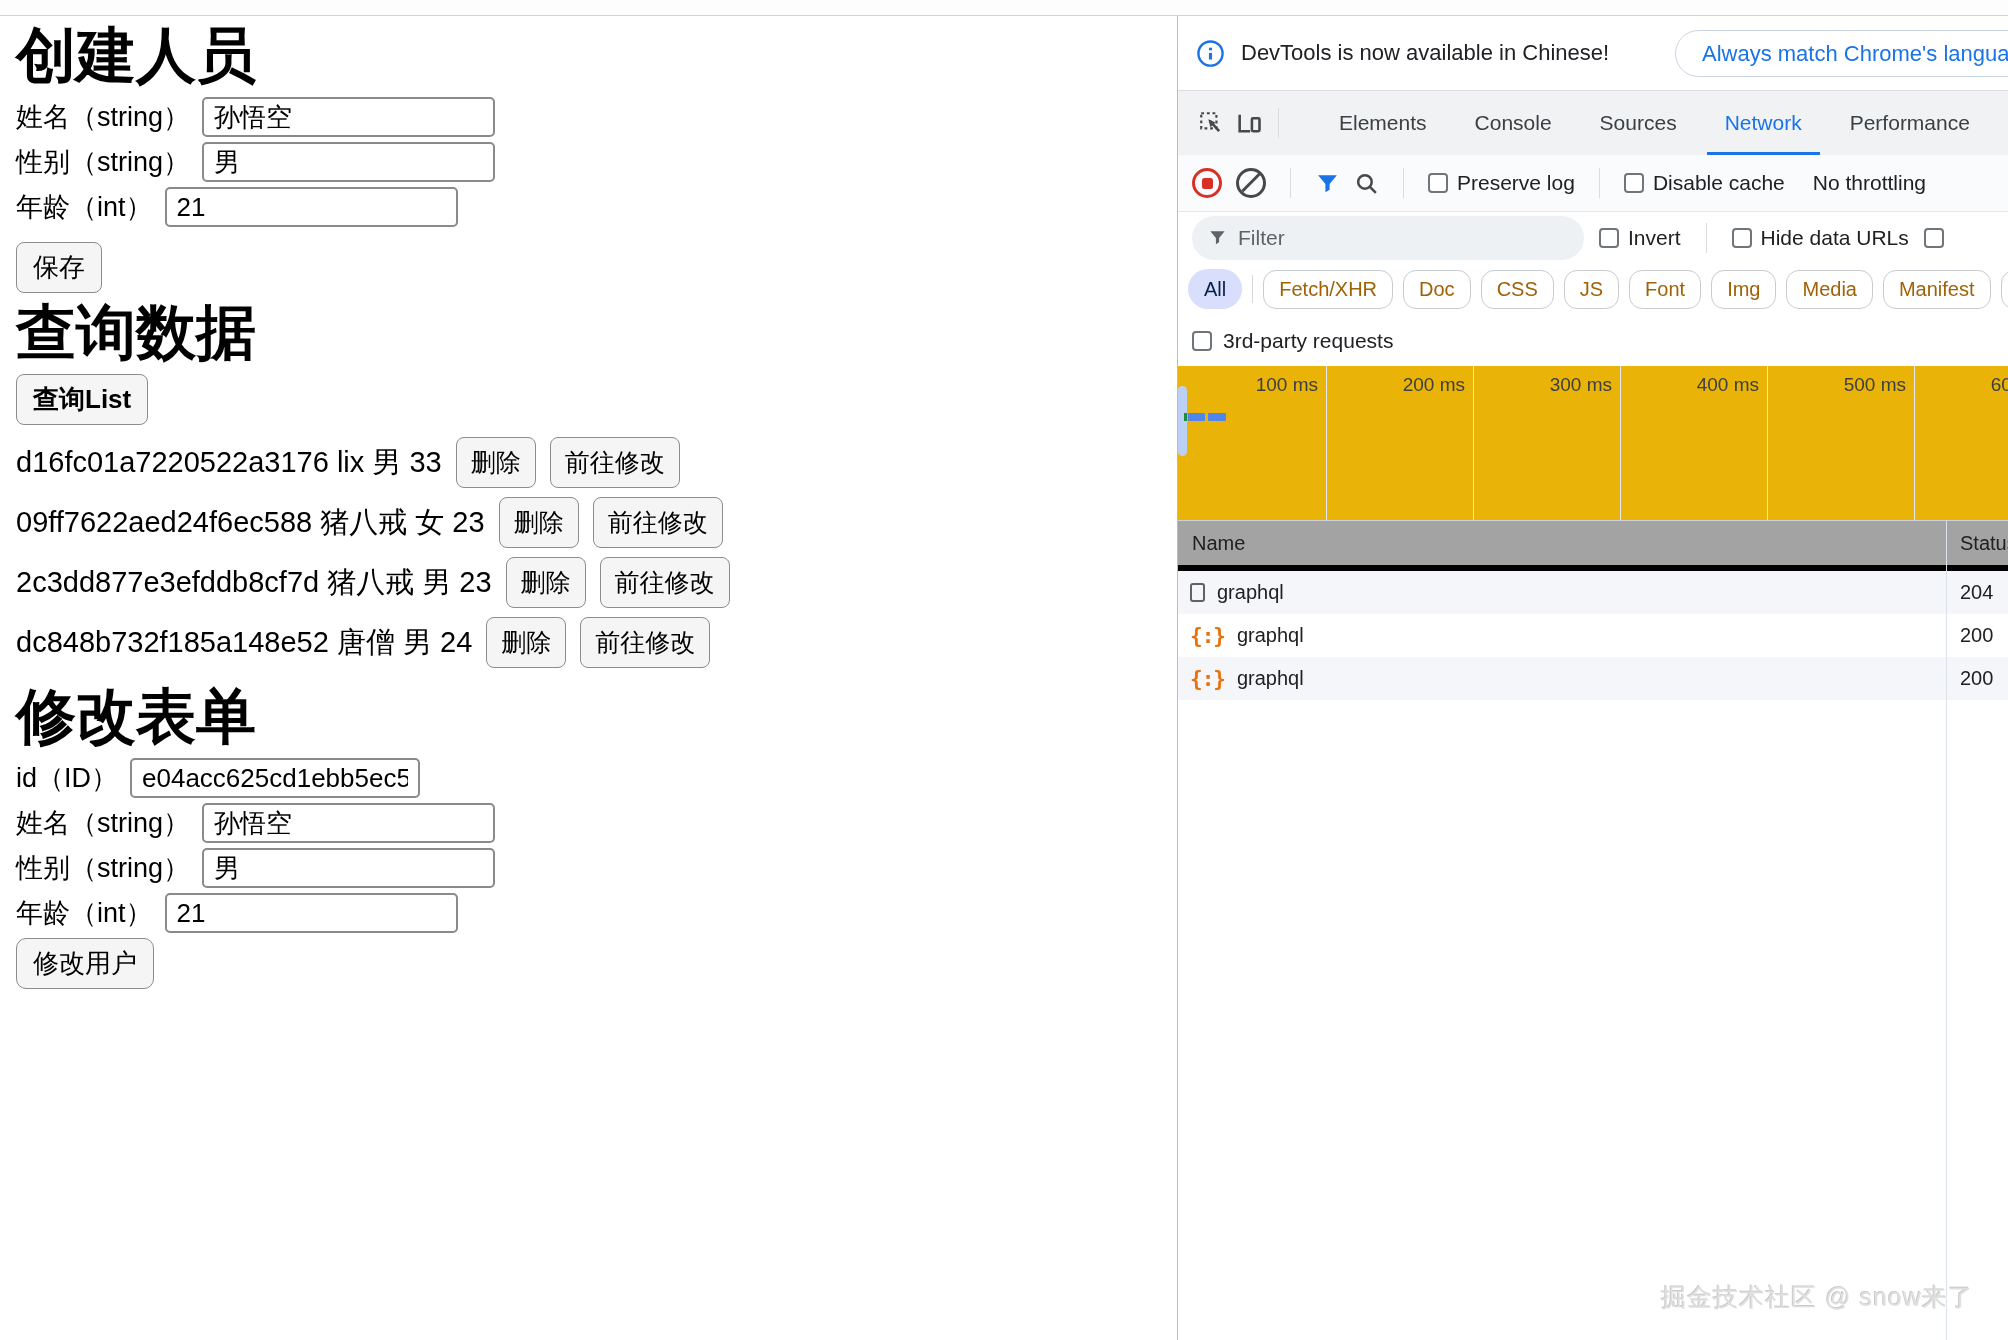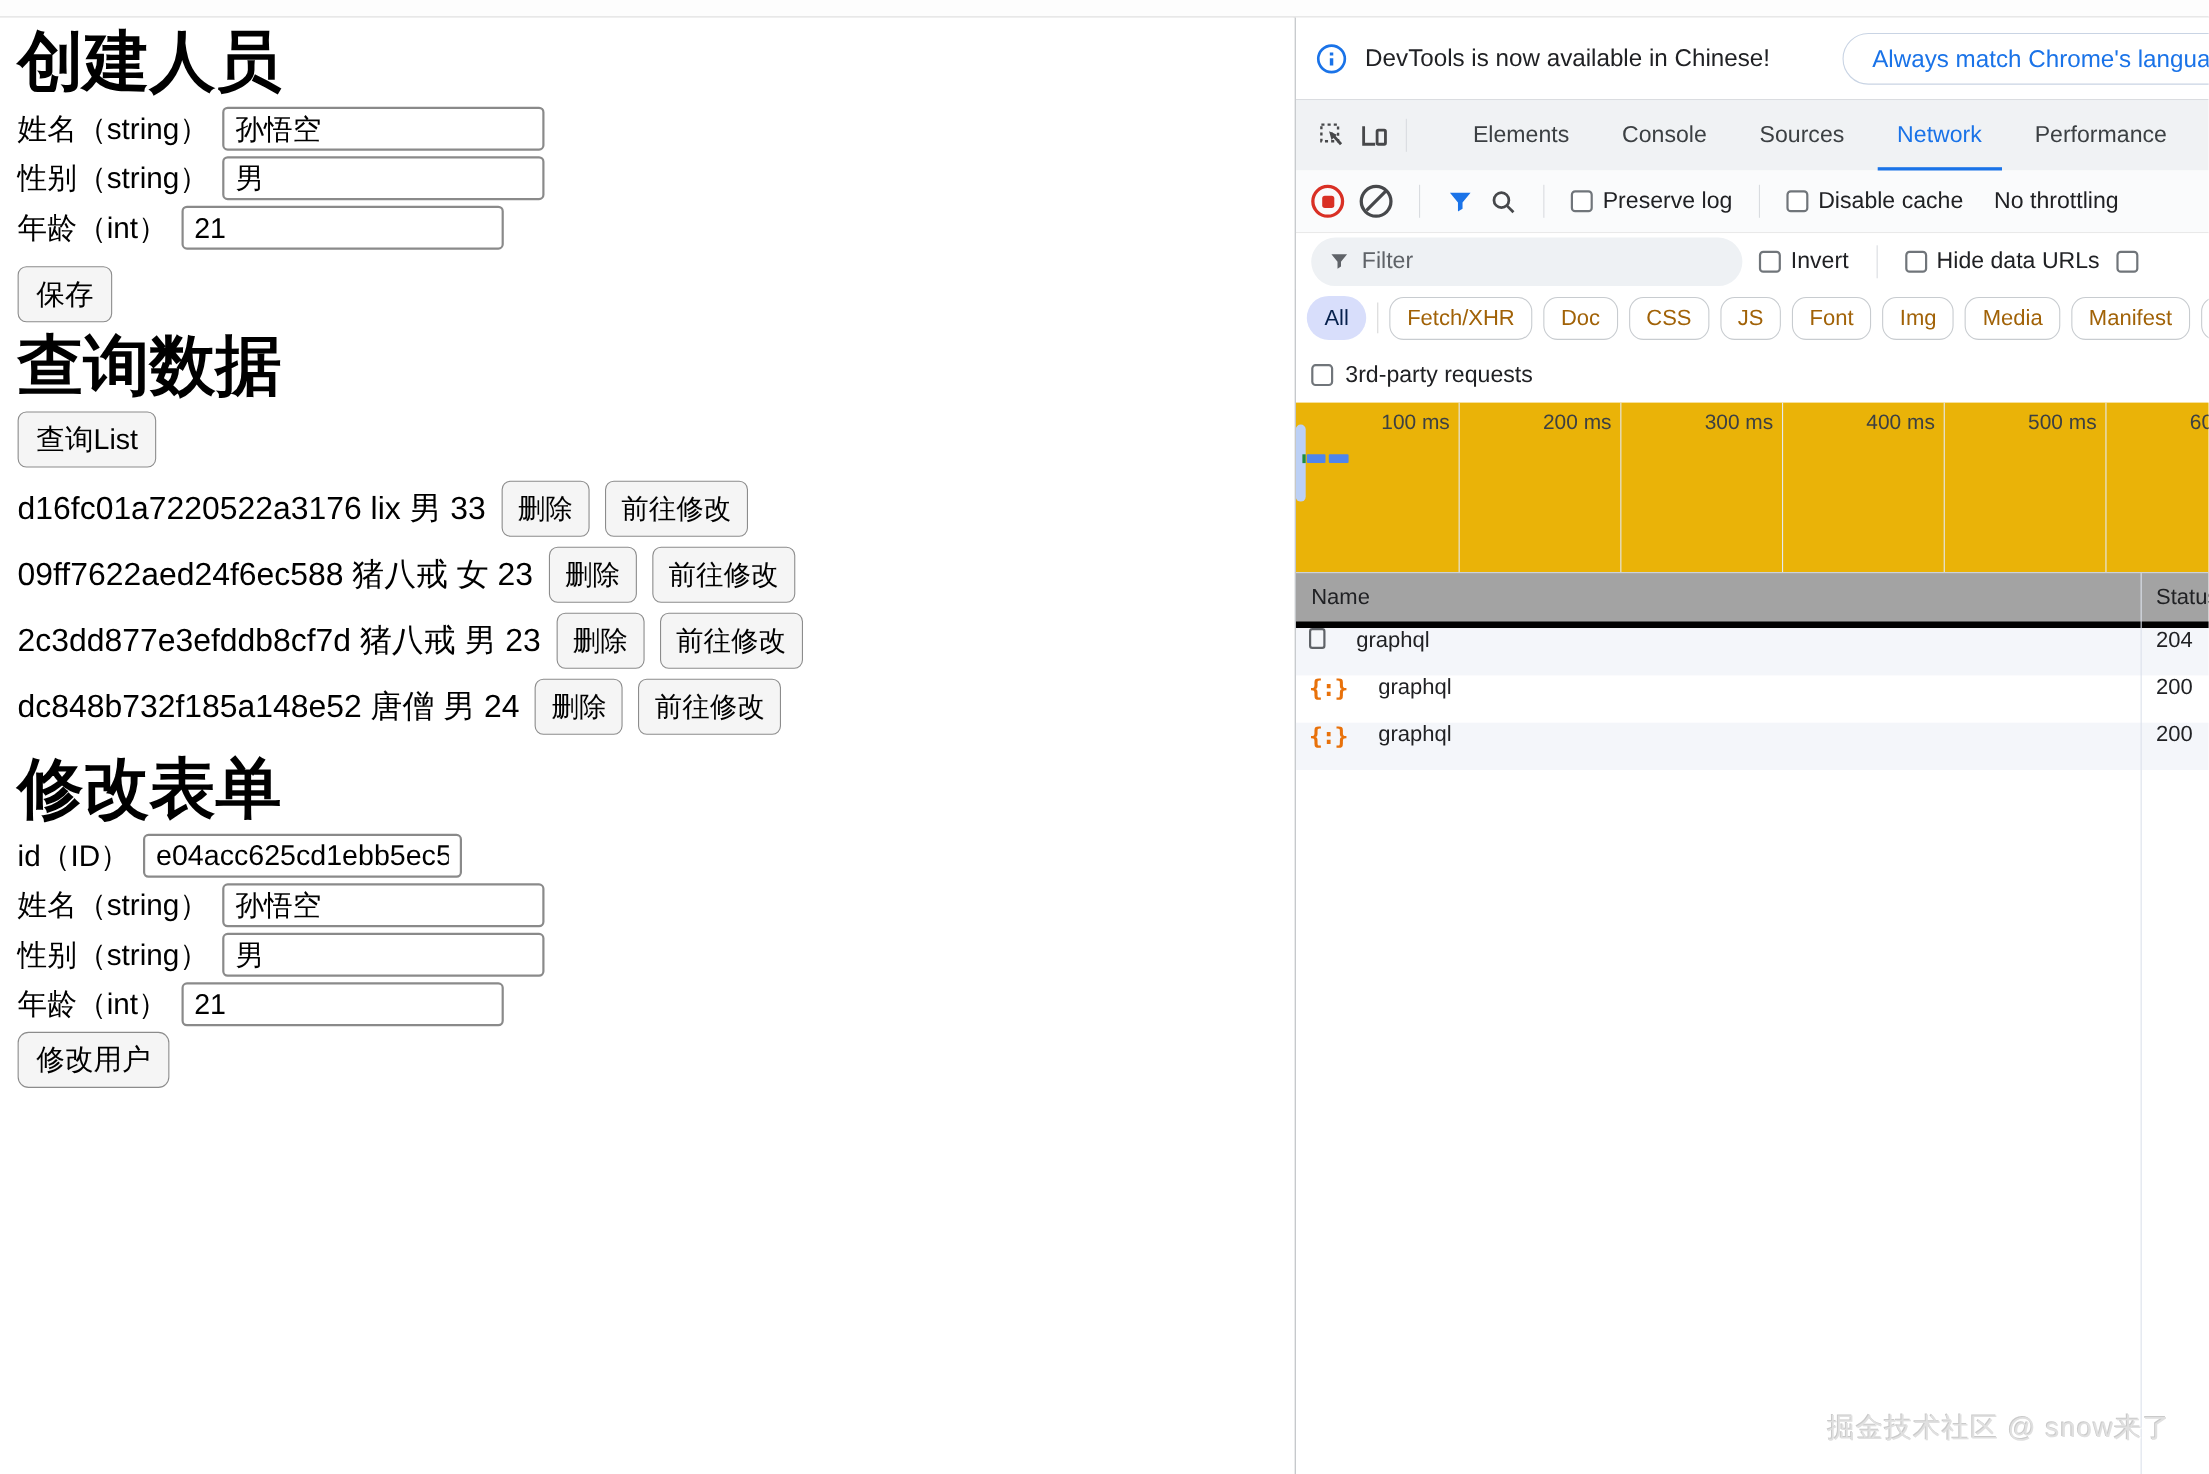--- a/index.html
+++ b/index.html
@@ -20,21 +20,21 @@
   .form-row input{
     width:293px;height:40px;margin-left:12px;font-size:26px;padding:0 10px;
     border:2px solid #8a8a8a;border-radius:5px;font-family:inherit;color:#000;background:#fff;box-sizing:border-box;
   }
   .form-row input.id-input{width:290px;}
   .btn{
     font-size:26px;font-family:inherit;color:#000;background:#f5f5f5;
     border:1.5px solid #8c8c8c;border-radius:8px;padding:7px 16px;white-space:nowrap;
   }
   .save-btn{margin-top:10px;}
-  .query-btn{margin-bottom:12px;}
+  .query-btn{margin-bottom:12px;font-weight:bold;}
   .submit-btn{border-radius:10px;}
   .list-row{display:flex;align-items:center;gap:14px;margin-bottom:9px;font-size:29px;white-space:nowrap;}
   .list-row .btn{font-size:25px;padding:8px 14px;border-radius:8px;}
   
   .devtools{
     position:absolute;left:1177px;top:16px;right:0;bottom:0;background:#fff;
     border-left:1px solid #b9bcc0;box-sizing:border-box;overflow:hidden;
     font-size:21px;color:#202124;
   }
   .dt-row{box-sizing:border-box;white-space:nowrap;}
@@ -77,21 +77,21 @@
   .timeline{height:155px;position:relative;border-bottom:1px solid #ccd2da;background:#eab308;}
   .gridline{position:absolute;top:0;bottom:0;width:1px;background:#e4e9f0;}
   .tick{position:absolute;top:8px;transform:translateX(-100%);font-size:19px;color:#3c4043;}
   .tl-handle{position:absolute;left:0;top:20px;width:9px;height:70px;background:#bcd0f5;border-radius:5px;}
   .wf-green{position:absolute;left:6px;top:47px;width:3px;height:8px;background:#1e8e3e;}
   .wf-bar1{position:absolute;left:10px;top:47px;width:17px;height:8px;background:#5085ec;border-radius:1px;}
   .wf-bar2{position:absolute;left:30px;top:47px;width:18px;height:8px;background:#5085ec;border-radius:1px;}
   
   .tbl-header{height:50px;background:#a3a3a3;border-bottom:6px solid #000000;position:relative;display:flex;align-items:center;padding-left:14px;font-size:20px;color:#202124;}
   .status-col{position:absolute;left:782px;font-size:20px;color:#202124;}
-  .net-row{height:43px;display:flex;align-items:flex-start;padding-left:12px;gap:28px;position:relative;font-size:20px;color:#202124;}
+  .net-row{height:43px;display:flex;align-items:center;padding-left:12px;gap:12px;position:relative;font-size:20px;color:#202124;}
   .net-row.stripe{background:#f4f6fa;}
   .doc-icon{width:15px;height:19px;border:2px solid #5f6368;border-radius:3px;box-sizing:border-box;flex:0 0 auto;}
   .json-icon{color:#e8710a;font-weight:700;font-size:21px;letter-spacing:-1px;font-family:"DejaVu Sans Mono",monospace;flex:0 0 auto;}
   .col-divider{position:absolute;left:768px;top:505px;bottom:0;width:1px;background:#dce2ec;z-index:4;}
   .watermark{
     position:absolute;right:34px;bottom:26px;z-index:6;font-size:25px;color:#e0e0e0;
     text-shadow:-1px -1px 0 #cacaca,1px 1px 1px #ffffff;letter-spacing:1px;
   }
   svg{display:block;}
 </style>

